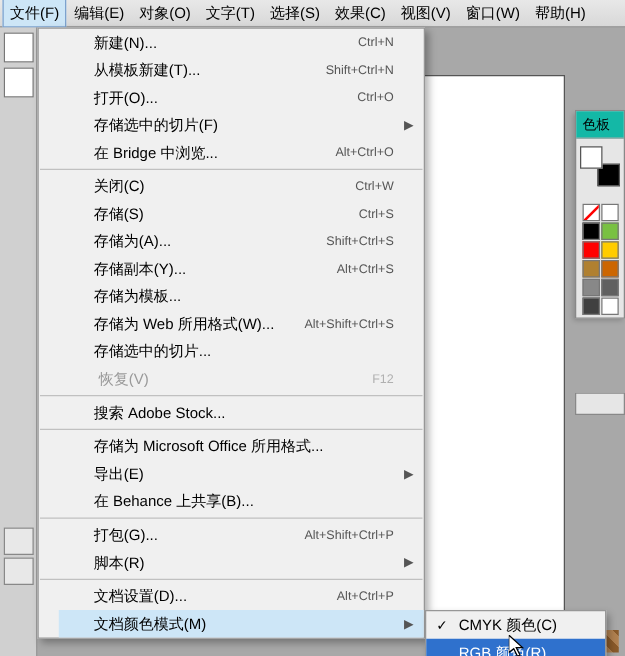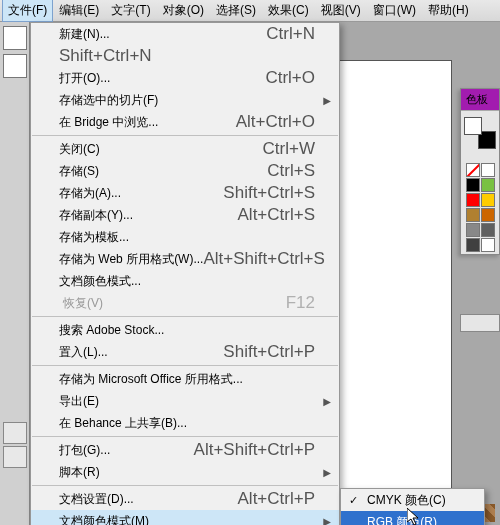--- a/index.html
+++ b/index.html
@@ -4,34 +4,34 @@
 <style>
   * { margin: 0; padding: 0; box-sizing: border-box; }
   body { font-family: "Microsoft YaHei", "SimSun", sans-serif; font-size: 12px; background: #a8a8a8; overflow: hidden; width: 500px; height: 525px; position: relative; }
   .menubar { background: linear-gradient(#e8e8e8, #d8d8d8); height: 22px; display: flex; align-items: center; padding: 0 2px; border-bottom: 1px solid #999; }
   .menubar-item { padding: 2px 6px; cursor: default; }
   .menubar-item.active { background: #cde6f7; border: 1px solid #7da2ce; padding: 2px 5px; }
   .left-edge { position: absolute; left: 0; top: 22px; width: 30px; height: 503px; background: #d0d0d0; border-right: 1px solid #888; }
   .gutter-box { width: 24px; height: 24px; margin: 4px auto; background: #fff; border: 1px solid #777; }
   .canvas-bg { position: absolute; left: 32px; top: 60px; width: 420px; height: 440px; background: #fff; border: 1px solid #555; }
   .dropdown { position: absolute; left: 30px; top: 22px; width: 310px; background: #f0f0f0; border: 1px solid #979797; box-shadow: 3px 3px 6px rgba(0,0,0,0.3); }
-  .dd-row { display: flex; align-items: center; height: 22px; padding: 0 24px 0 28px; position: relative; cursor: default; }
+  .dd-row { display: flex; align-items: center; height: 22px; padding: 0 24px 0 28px; position: relative; cursor: default; margin-left: 16px; }
   .dd-row.highlight { background: #cde6f7; }
   .dd-row.disabled { color: #9a9a9a; padding-left: 32px; }
   .dd-label { flex: 1; white-space: nowrap; }
-  .dd-shortcut { color: #555; font-size: 17px; }
+  .dd-shortcut { color: #555; font-size: 10px; }
   .dd-row.disabled .dd-shortcut { color: #b0b0b0; }
   .dd-sep { height: 1px; background: #c0c0c0; margin: 2px 1px; }
   .submenu-arrow { position: absolute; right: 8px; font-size: 10px; color: #555; }
   .submenu { position: absolute; left: 340px; top: 488px; width: 145px; background: #f0f0f0; border: 1px solid #979797; box-shadow: 3px 3px 6px rgba(0,0,0,0.3); z-index: 50; }
   .sub-row { display: flex; align-items: center; height: 22px; padding: 0 8px 0 26px; position: relative; cursor: default; }
   .sub-row.highlight { background: #2f71cd; color: #fff; }
   .checkmark { position: absolute; left: 8px; font-size: 11px; }
   .swatches-panel { position: absolute; right: 0; top: 88px; width: 40px; background: #e6e6e6; border: 1px solid #888; box-shadow: -2px 2px 4px rgba(0,0,0,0.2); }
-  .panel-title { font-size: 11px; padding: 3px 5px; background: #a21caf; border-bottom: 1px solid #aaa; }
+  .panel-title { font-size: 11px; padding: 3px 5px; background: #14b8a6; border-bottom: 1px solid #aaa; }
   .fgbg { position: relative; width: 32px; height: 32px; margin: 6px auto; }
   .fg-sw, .bg-sw { position: absolute; width: 18px; height: 18px; border: 1px solid #555; }
   .fg-sw { top: 0; left: 0; background: #fff; z-index: 2; }
   .bg-sw { bottom: 0; right: 0; background: #000; z-index: 1; }
   .sw-sep { height: 6px; }
   .sw-grid { display: grid; grid-template-columns: repeat(2, 14px); gap: 1px; padding: 2px; justify-content: center; }
   .sw-cell { width: 14px; height: 14px; border: 1px solid #777; }
   .none-sw { background: #fff; position: relative; overflow: hidden; }
   .none-sw::after { content: ""; position: absolute; left: -2px; top: 5px; width: 18px; height: 2px; background: red; transform: rotate(-45deg); }
   .panel2 { position: absolute; right: 0; top: 314px; width: 40px; height: 18px; background: #e6e6e6; border: 1px solid #888; }
@@ -39,22 +39,22 @@
   .lb-box { width: 24px; height: 22px; margin: 2px auto; background: #e8e8e8; border: 1px solid #888; }
   .pattern-strip { position: absolute; left: 355px; top: 504px; width: 140px; height: 18px; background: repeating-linear-gradient(45deg, #8a5a2a 0 6px, #b08050 6px 12px); }
   .cursor { position: absolute; left: 407px; top: 508px; z-index: 100; pointer-events: none; }
 </style>
 </head>
 <body>
 
 <div class="menubar">
   <div class="menubar-item active">文件(F)</div>
   <div class="menubar-item">编辑(E)</div>
+  <div class="menubar-item">对象(O)</div>
   <div class="menubar-item">文字(T)</div>
-  <div class="menubar-item">对象(O)</div>
   <div class="menubar-item">选择(S)</div>
   <div class="menubar-item">效果(C)</div>
   <div class="menubar-item">视图(V)</div>
   <div class="menubar-item">窗口(W)</div>
   <div class="menubar-item">帮助(H)</div>
 </div>
 
 <div class="left-edge">
   <div class="gutter-box"></div>
   <div class="gutter-box"></div>
@@ -68,20 +68,21 @@
 </div>
 
 <div class="pattern-strip"></div>
 
 <div class="dropdown" id="dropdown">
     <div class="dd-row">
       <span class="dd-label">新建(N)...</span>
       <span class="dd-shortcut">Ctrl+N</span>
     </div>
     <div class="dd-row">
+      <span class="dd-label">从模板新建(T)...</span>
       <span class="dd-shortcut">Shift+Ctrl+N</span>
     </div>
     <div class="dd-row">
       <span class="dd-label">打开(O)...</span>
       <span class="dd-shortcut">Ctrl+O</span>
     </div>
     <div class="dd-row">
       <span class="dd-label">存储选中的切片(F)</span>
       <span class="submenu-arrow">▶</span>
     </div>
@@ -107,33 +108,29 @@
       <span class="dd-shortcut">Alt+Ctrl+S</span>
     </div>
     <div class="dd-row">
       <span class="dd-label">存储为模板...</span>
     </div>
     <div class="dd-row">
       <span class="dd-label">存储为 Web 所用格式(W)...</span>
       <span class="dd-shortcut">Alt+Shift+Ctrl+S</span>
     </div>
     <div class="dd-row">
-      <span class="dd-label">文档颜色模式...</span>
+      <span class="dd-label">存储选中的切片...</span>
     </div>
     <div class="dd-row disabled">
       <span class="dd-label">恢复(V)</span>
       <span class="dd-shortcut">F12</span>
     </div>
     <div class="dd-sep"></div>
     <div class="dd-row">
       <span class="dd-label">搜索 Adobe Stock...</span>
-    </div>
-    <div class="dd-row">
-      <span class="dd-label">置入(L)...</span>
-      <span class="dd-shortcut">Shift+Ctrl+P</span>
     </div>
     <div class="dd-sep"></div>
     <div class="dd-row">
       <span class="dd-label">存储为 Microsoft Office 所用格式...</span>
     </div>
     <div class="dd-row">
       <span class="dd-label">导出(E)</span>
       <span class="submenu-arrow">▶</span>
     </div>
     <div class="dd-row">

